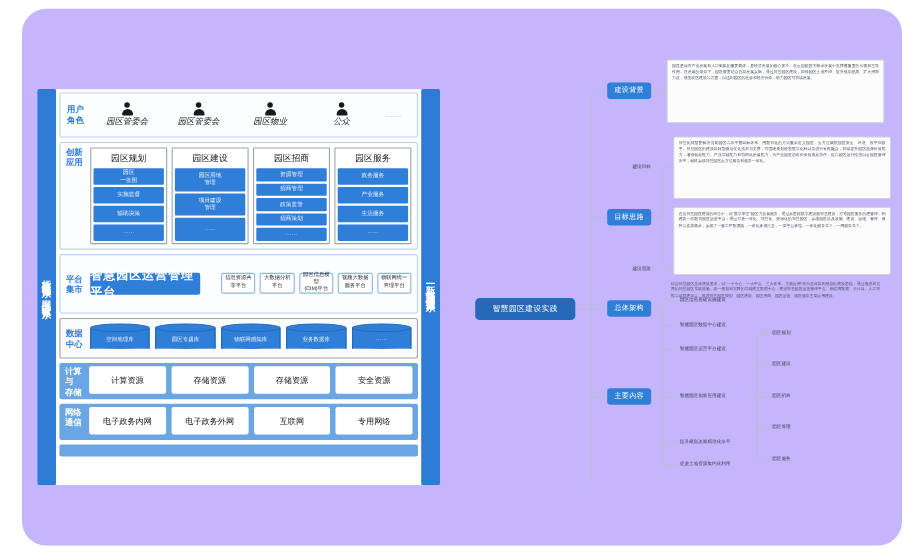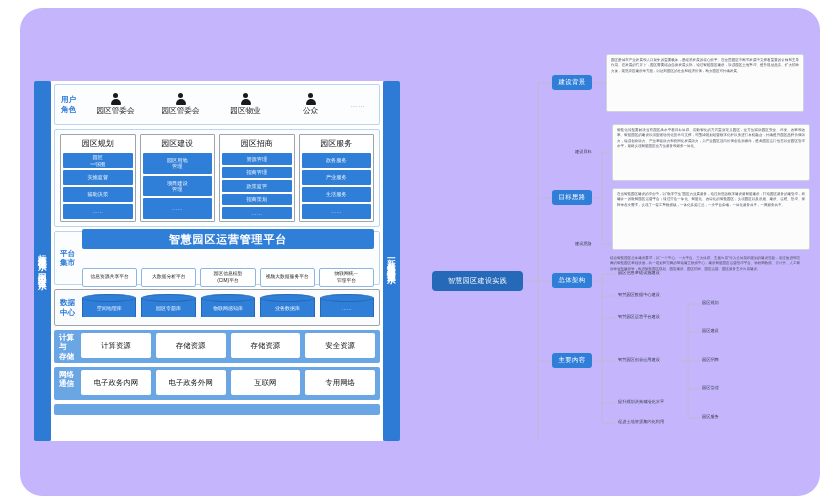--- a/index.html
+++ b/index.html
@@ -50,21 +50,21 @@
     width:11px;height:12px;position:relative;
   }
   .person::before{
     content:"";position:absolute;left:3px;top:0;width:5px;height:5px;
     border-radius:50%;background:#1a1a1a;
   }
   .person::after{
     content:"";position:absolute;left:0.5px;top:5.5px;width:10px;height:6.5px;
     background:#1a1a1a;border-radius:5px 5px 1px 1px;
   }
-  .user-name{font-size:7.6px;color:#1b1b1b;white-space:nowrap;}
+  .user-name{font-size:7.6px;color:#1b1b1b;white-space:nowrap;font-style:italic;}
   .dots{font-size:7px;color:#9aa3ad;width:30px;text-align:center;letter-spacing:0.5px;}
 
   
   .apps-outer{
     border:1px solid #bcd4ee;background:#fbfdff;border-radius:2px;
     display:flex;align-items:stretch;padding:4px 5px;box-sizing:border-box;
     height:98px;
   }
   .apps-grid{flex:1;display:flex;gap:4px;}
   .app-col{
@@ -82,21 +82,21 @@
     justify-content:center;text-align:center;padding:0 1px;
   }
   .app-item.two{white-space:pre-line;}
 
   
   .platform-outer{
     border:1px solid #bcd4ee;background:#fbfdff;border-radius:2px;
     display:flex;align-items:center;padding:4px 5px;box-sizing:border-box;
     height:54px;
   }
-  .platform-inner{flex:1;display:flex;flex-direction:column;gap:19px;}
+  .platform-inner{flex:1;display:flex;flex-direction:row;gap:19px;}
   .platform-banner{
     background:#2f7ed8;color:#ffffff;border-radius:2px;height:20px;
     display:flex;align-items:center;justify-content:center;
     font-size:11px;font-weight:bold;letter-spacing:0.8px;
   }
   .platform-items{display:flex;gap:4px;}
   .platform-item{
     flex:1;border:1px solid #8fb6e2;background:#ffffff;border-radius:2px;
     font-size:4.8px;line-height:1.3;color:#1b1b1b;text-align:center;
     height:17px;display:flex;align-items:center;justify-content:center;
@@ -206,20 +206,24 @@
           <span class="user-name">园区物业</span>
         </div>
         <div class="user-cell">
           <span class="person"></span>
           <span class="user-name">公众</span>
         </div>
         <div class="dots">……</div>
       </div>
 
       <div class="apps-outer">
+        <div class="row-label">
+          <div>创新</div>
+          <div>应用</div>
+        </div>
         <div class="apps-grid">
 
           <div class="app-col">
             <div class="app-col-title">园区规划</div>
             <div class="app-items">
               <div class="app-item two">园区
 一张图</div>
               <div class="app-item">实施监督</div>
               <div class="app-item">辅助决策</div>
               <div class="app-item">……</div>

